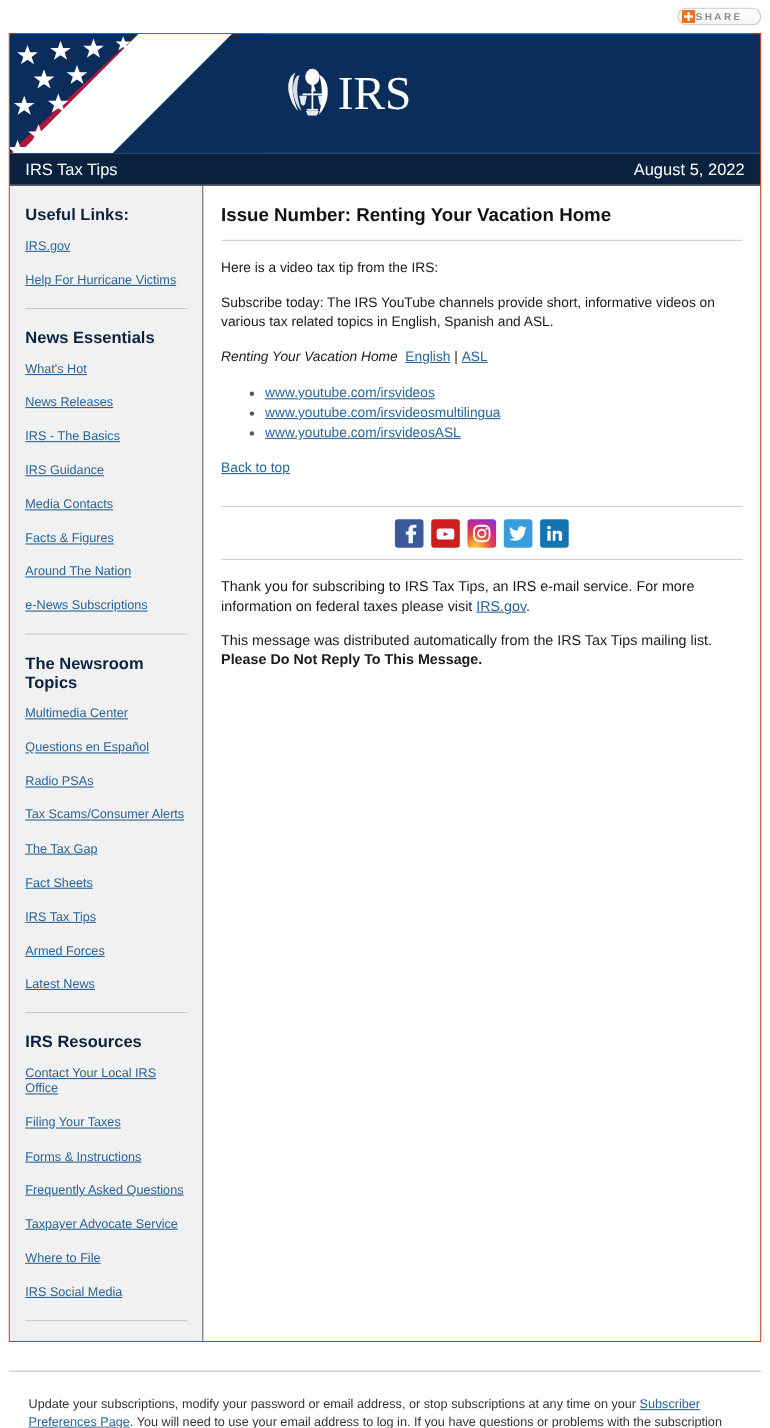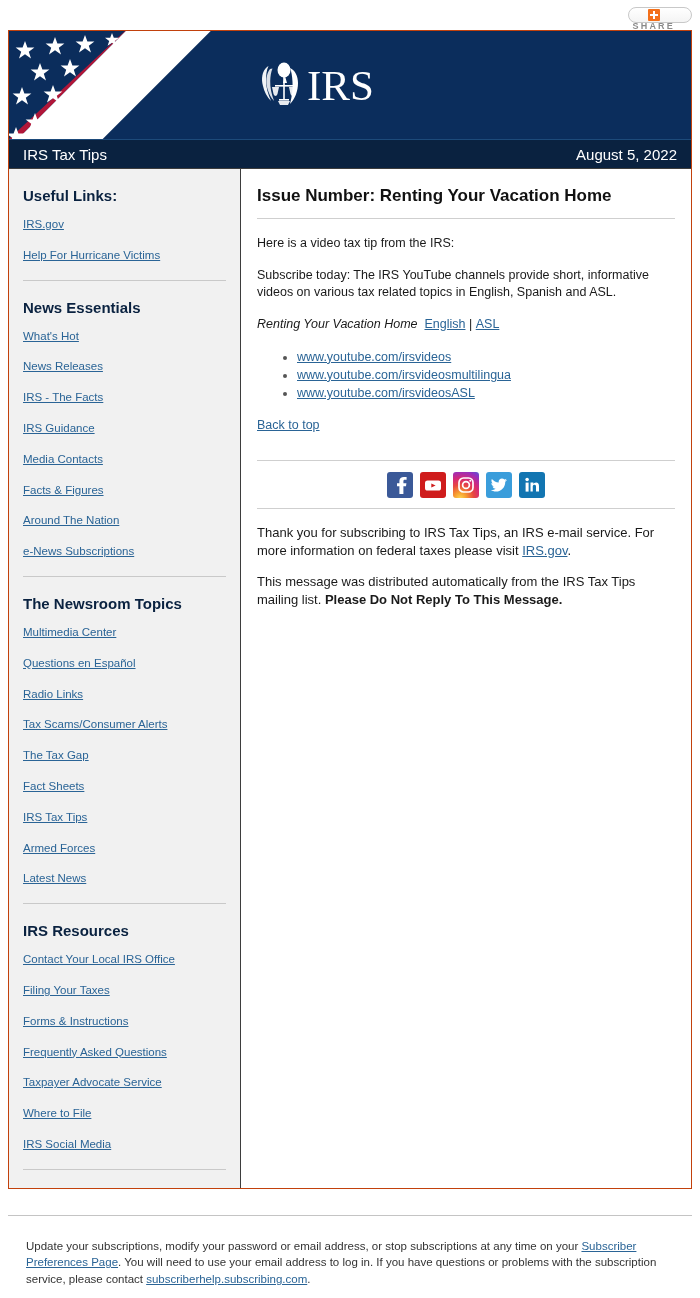--- a/index.html
+++ b/index.html
@@ -28,21 +28,20 @@
   .share-btn {
     display: inline-flex;
     align-items: center;
     background: linear-gradient(#ffffff, #f4f4f4);
     border: 1px solid #c8c8c8;
     border-radius: 9px;
     padding: 1px 16px 1px 3px;
     height: 16px;
     box-sizing: border-box;
     cursor: pointer;
-    flex-direction: column;
   }
   .share-plus {
     width: 12px;
     height: 12px;
     background: #f3701b;
     position: relative;
     border-radius: 1px;
     flex: none;
   }
   .share-plus:before, .share-plus:after {
@@ -118,21 +117,21 @@
     font-size: 15px;
   }
 
   
   .columns {
     display: flex;
     align-items: stretch;
     border-top: 1px solid #3d3d3d;
   }
   .sidebar {
-    width: 232px;
+    width: 176px;
     flex: none;
     background: #f1f1f1;
     border-right: 1px solid #3d3d3d;
     padding: 14px 0 18px 0;
     box-sizing: border-box;
     min-height: 915px;
   }
   .sb-inner { padding: 0 14px; }
   .sb-heading {
     font-size: 15px;
@@ -342,34 +341,34 @@
           <div class="sb-heading">Useful Links:</div>
           <a class="sb-link">IRS.gov</a>
           <a class="sb-link">Help For Hurricane Victims</a>
         </div>
         <hr class="sb-rule">
 
         <div>
           <div class="sb-heading tight">News Essentials</div>
           <a class="sb-link">What's Hot</a>
           <a class="sb-link">News Releases</a>
-          <a class="sb-link">IRS - The Facts</a>
+          <a class="sb-link">IRS - The Basics</a>
           <a class="sb-link">IRS Guidance</a>
           <a class="sb-link">Media Contacts</a>
           <a class="sb-link">Facts &amp; Figures</a>
           <a class="sb-link">Around The Nation</a>
           <a class="sb-link">e-News Subscriptions</a>
         </div>
         <hr class="sb-rule">
 
         <div>
           <div class="sb-heading tight">The Newsroom Topics</div>
           <a class="sb-link">Multimedia Center</a>
           <a class="sb-link">Questions en Español</a>
-          <a class="sb-link">Radio Links</a>
+          <a class="sb-link">Radio PSAs</a>
           <a class="sb-link">Tax Scams/Consumer Alerts</a>
           <a class="sb-link">The Tax Gap</a>
           <a class="sb-link">Fact Sheets</a>
           <a class="sb-link">IRS Tax Tips</a>
           <a class="sb-link">Armed Forces</a>
           <a class="sb-link">Latest News</a>
         </div>
         <hr class="sb-rule">
 
         <div>

